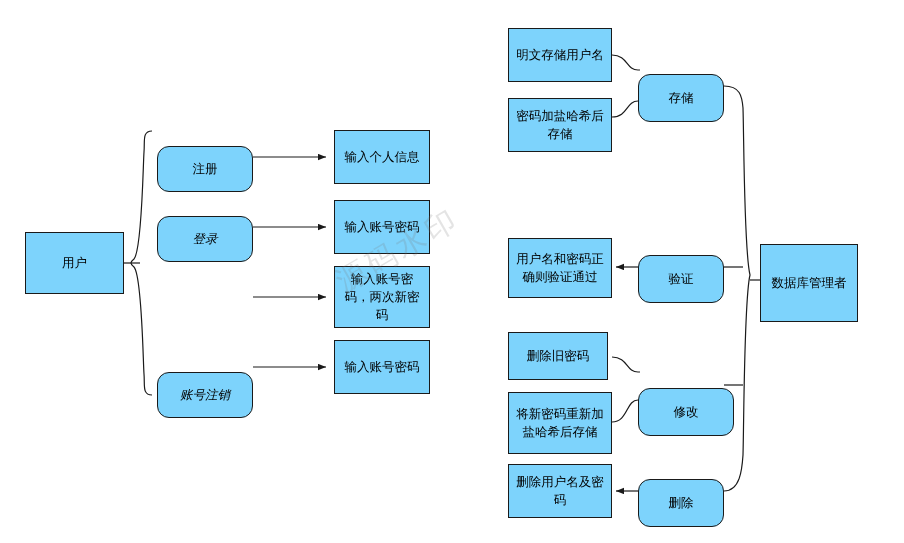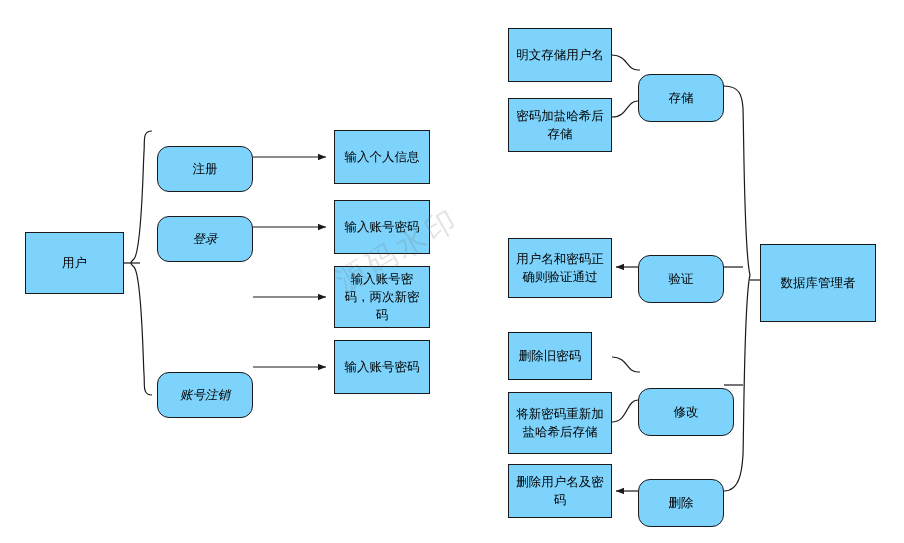--- a/index.html
+++ b/index.html
@@ -105,26 +105,26 @@
   <div class="node round" style="left:157px; top:360px; width:96px; height:46px;font-style:italic;">账号注销</div>
 
   <div class="node rect" style="left:334px; top:130px; width:96px; height:54px;">输入个人信息</div>
   <div class="node rect" style="left:334px; top:200px; width:96px; height:54px;">输入账号密码</div>
   <div class="node rect" style="left:334px; top:266px; width:96px; height:62px;">输入账号密码，两次新密码</div>
   <div class="node rect" style="left:334px; top:340px; width:96px; height:54px;">输入账号密码</div>
 
   <div class="node rect" style="left:508px; top:28px; width:104px; height:54px;">明文存储用户名</div>
   <div class="node rect" style="left:508px; top:90px; width:104px; height:54px;margin-top:8px;">密码加盐哈希后存储</div>
   <div class="node rect" style="left:508px; top:238px; width:104px; height:60px;">用户名和密码正确则验证通过</div>
-  <div class="node rect" style="left:508px; top:332px; width:84px; height:48px;">删除旧密码</div>
+  <div class="node rect" style="left:508px; top:332px; width:100px; height:48px;">删除旧密码</div>
   <div class="node rect" style="left:508px; top:392px; width:104px; height:62px;">将新密码重新加盐哈希后存储</div>
   <div class="node rect" style="left:508px; top:464px; width:104px; height:54px;">删除用户名及密码</div>
 
   <div class="node round" style="left:638px; top:62px; width:86px; height:48px;">存储</div>
   <div class="node round" style="left:638px; top:243px; width:86px; height:48px;">验证</div>
   <div class="node round" style="left:638px; top:376px; width:96px; height:48px;">修改</div>
   <div class="node round" style="left:638px; top:467px; width:86px; height:48px;">删除</div>
 
-  <div class="node rect" style="left:760px; top:244px; width:116px; height:78px;">数据库管理者</div>
+  <div class="node rect" style="left:760px; top:244px; width:98px; height:78px;">数据库管理者</div>
 
   <div class="watermark">源码水印</div>
 
 </div>
 
 </body></html>

